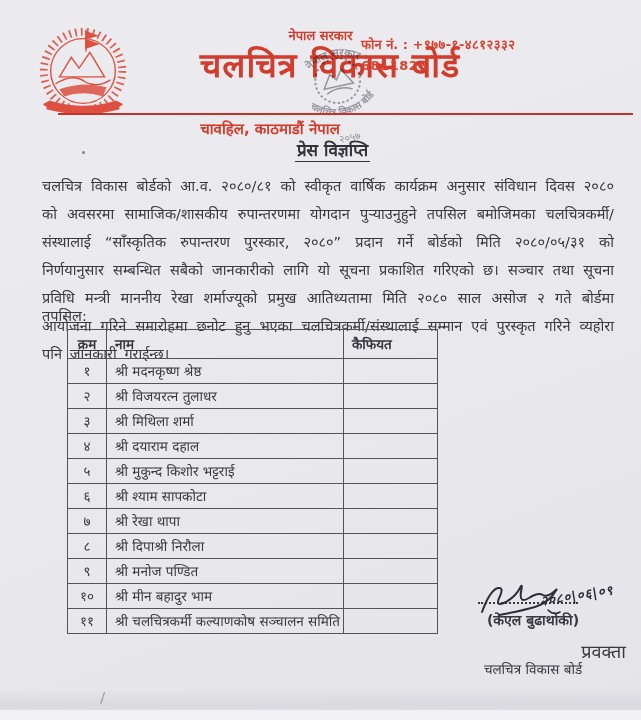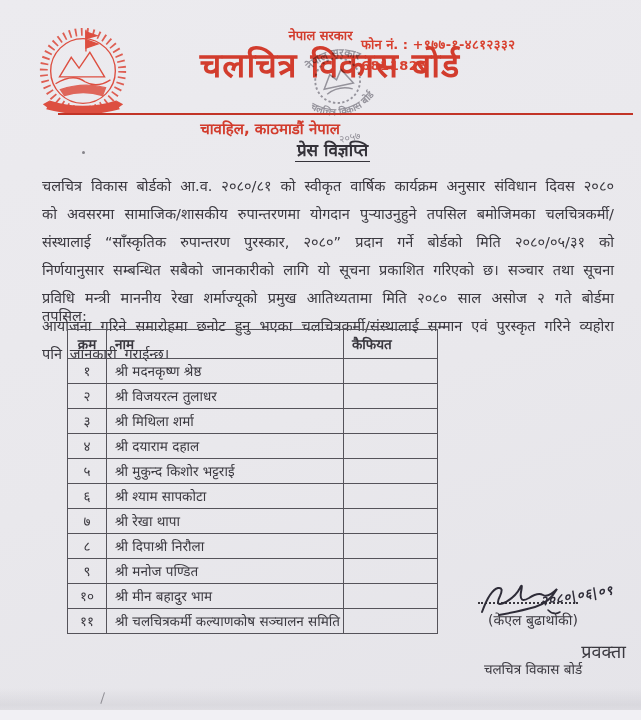--- a/index.html
+++ b/index.html
@@ -43,21 +43,21 @@
     border:1.5px solid #55535a;padding:2px 8px;height:20px;
     overflow:hidden;white-space:nowrap;
   }
   table.list th{font-weight:bold;text-align:left;height:24px;}
   table.list .col-sn{width:34px;text-align:center;padding:2px 2px;margin-top:12px;}
   table.list .col-name{width:220px;}
   table.list .col-remark{width:77px;}
   .sig-svg{left:452px;top:578px;width:180px;height:46px;}
   .sig-dots{left:478px;top:586px;width:100px;border-bottom:2.5px dotted #3a383f;height:16px;}
   .sig-date{left:540px;top:586px;font-size:13px;color:#2e2c38;transform:rotate(-9deg);font-style:italic;font-weight:bold;letter-spacing:1px;white-space:nowrap;}
-  .sig-name{left:448px;top:610px;width:170px;text-align:center;font-size:14px;font-weight:normal;color:#3a383f;}
+  .sig-name{left:448px;top:610px;width:170px;text-align:center;font-size:14px;font-weight:bold;color:#3a383f;}
   .sig-role{left:456px;top:639px;width:170px;text-align:right;font-size:18px;color:#3a383f;}
   .sig-org{left:428px;top:660px;width:210px;text-align:center;font-size:13.5px;color:#3a383f;}
   
   .bottom-shade{left:0;top:688px;width:641px;height:24px;background:linear-gradient(180deg,rgba(110,110,122,0) 0%,rgba(110,110,122,.10) 70%,rgba(110,110,122,.05) 100%);}
   .bottom-strip{left:0;top:710px;width:641px;height:10px;background:#f1f0f4;}
   .pen-mark{left:102px;top:693px;width:6px;height:12px;border-left:1.5px solid #6e6c74;transform:rotate(18deg);opacity:.7;}
 </style>
 </head>
 <body>
 

